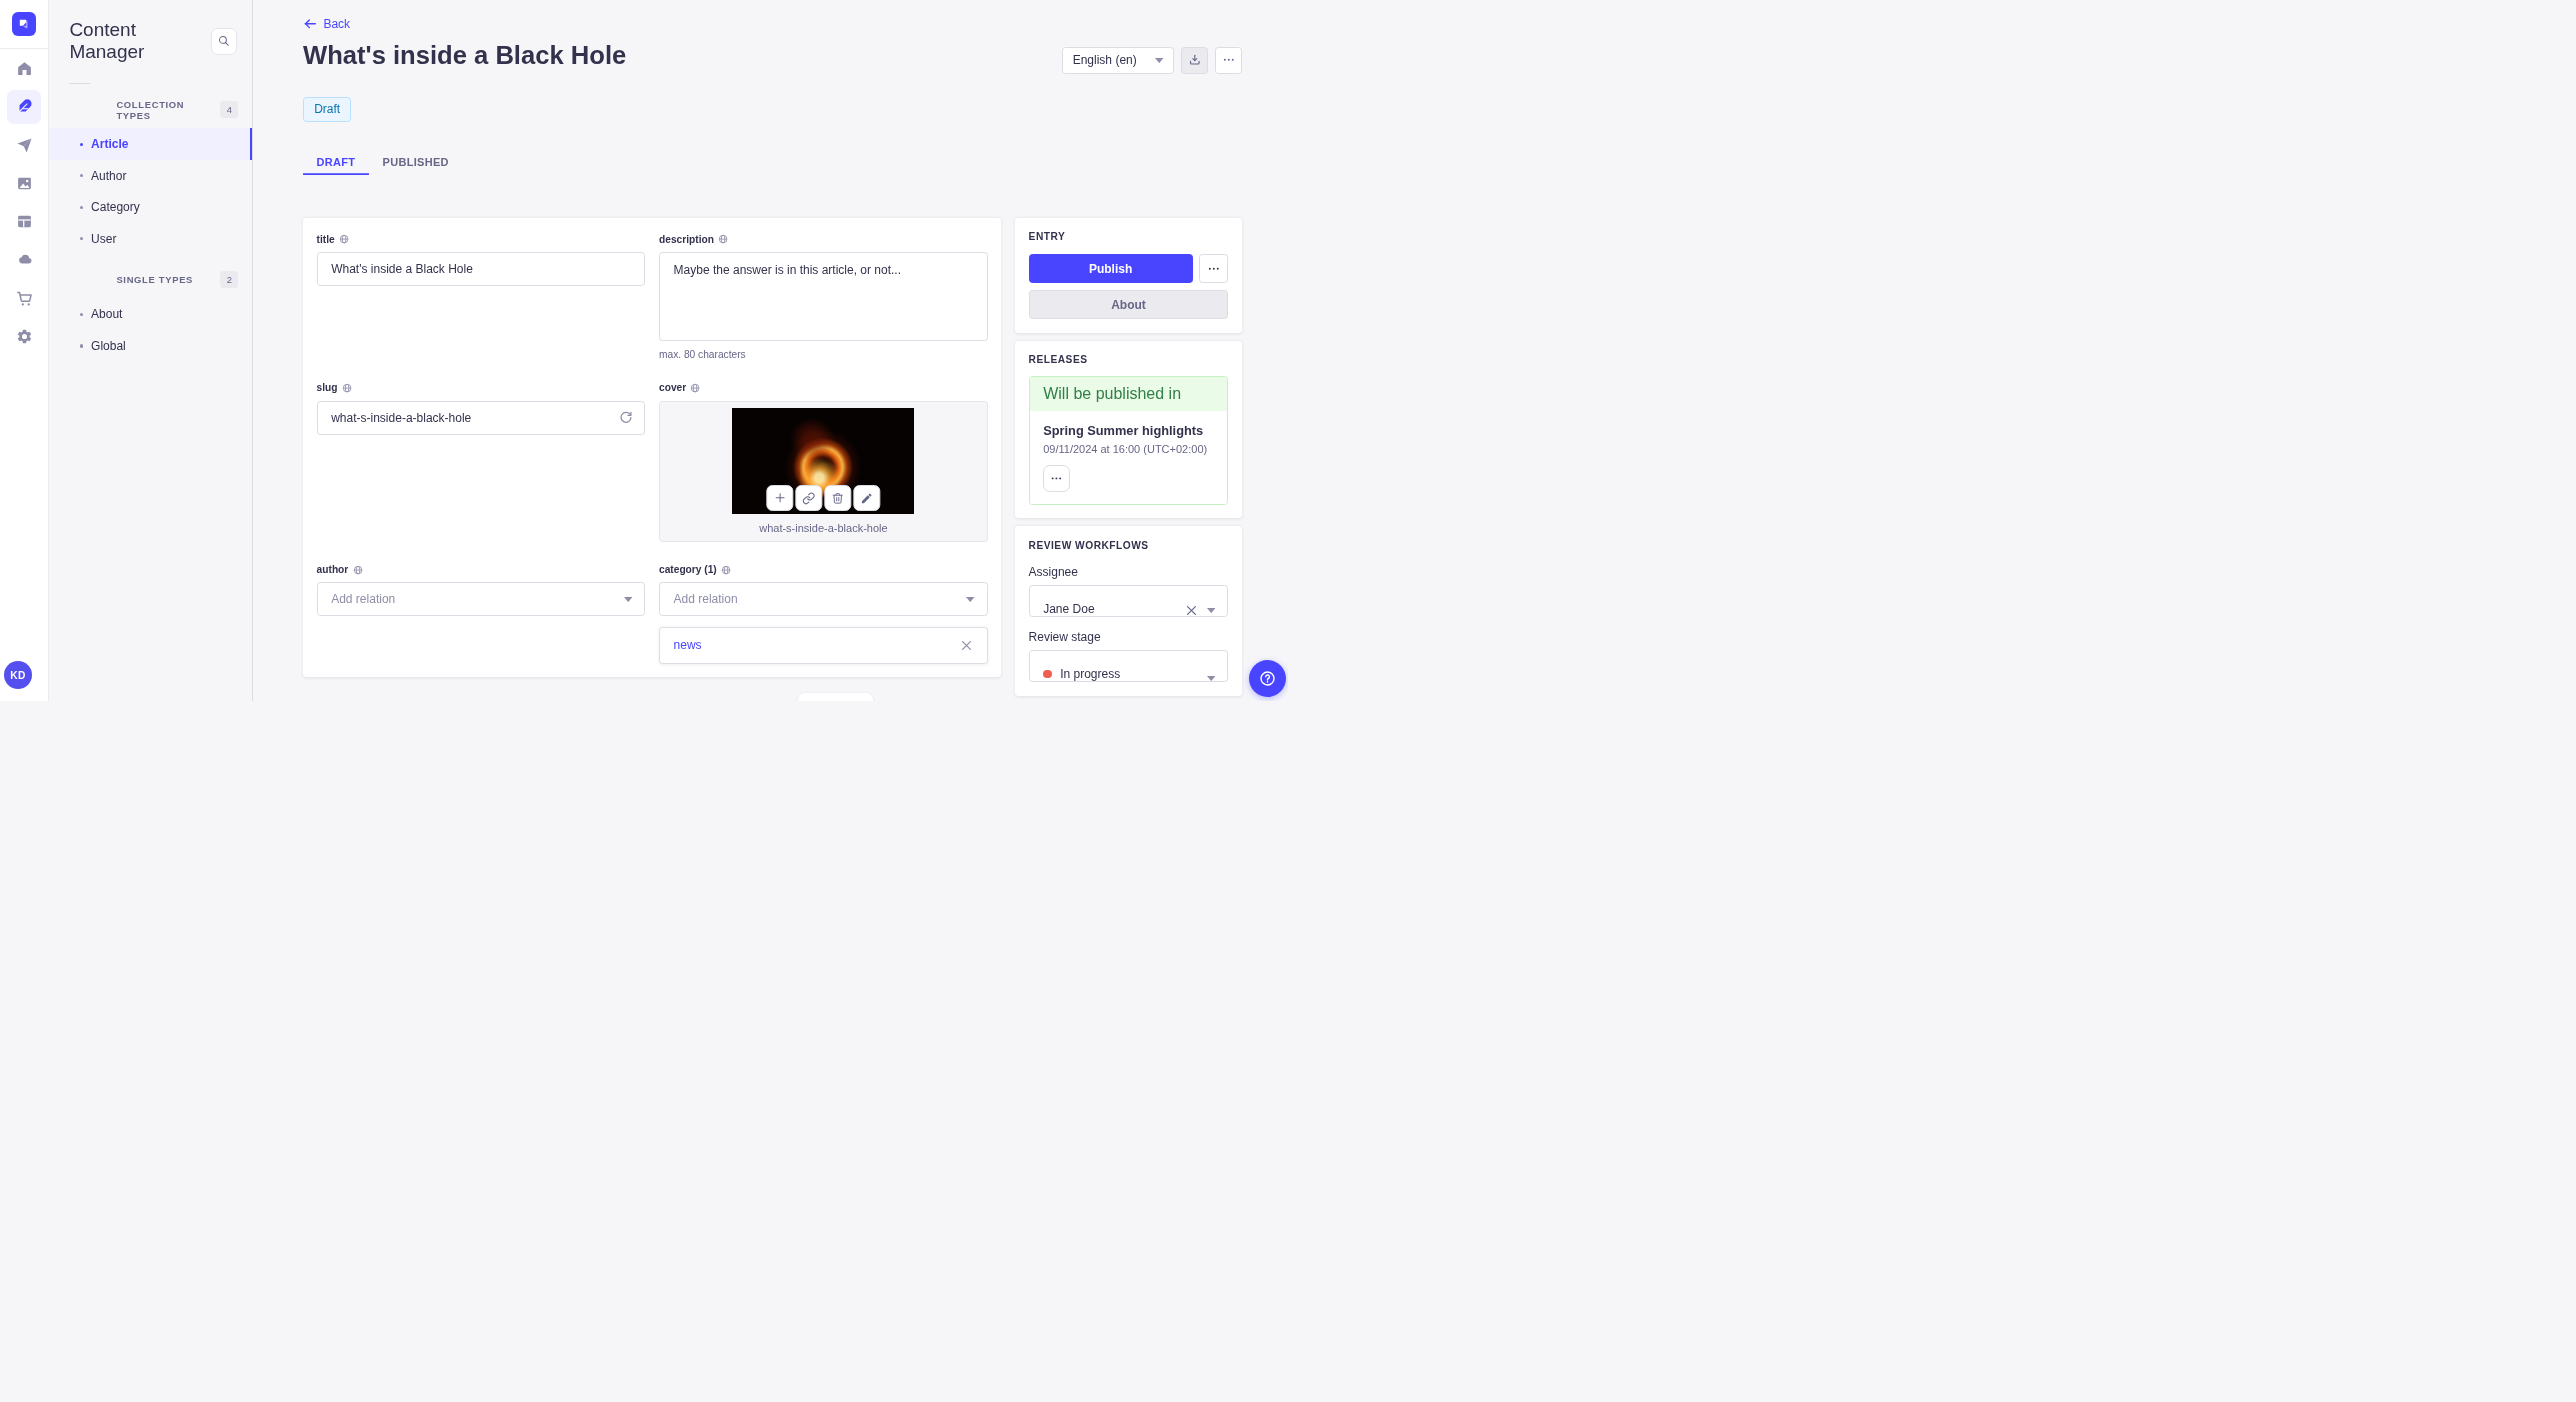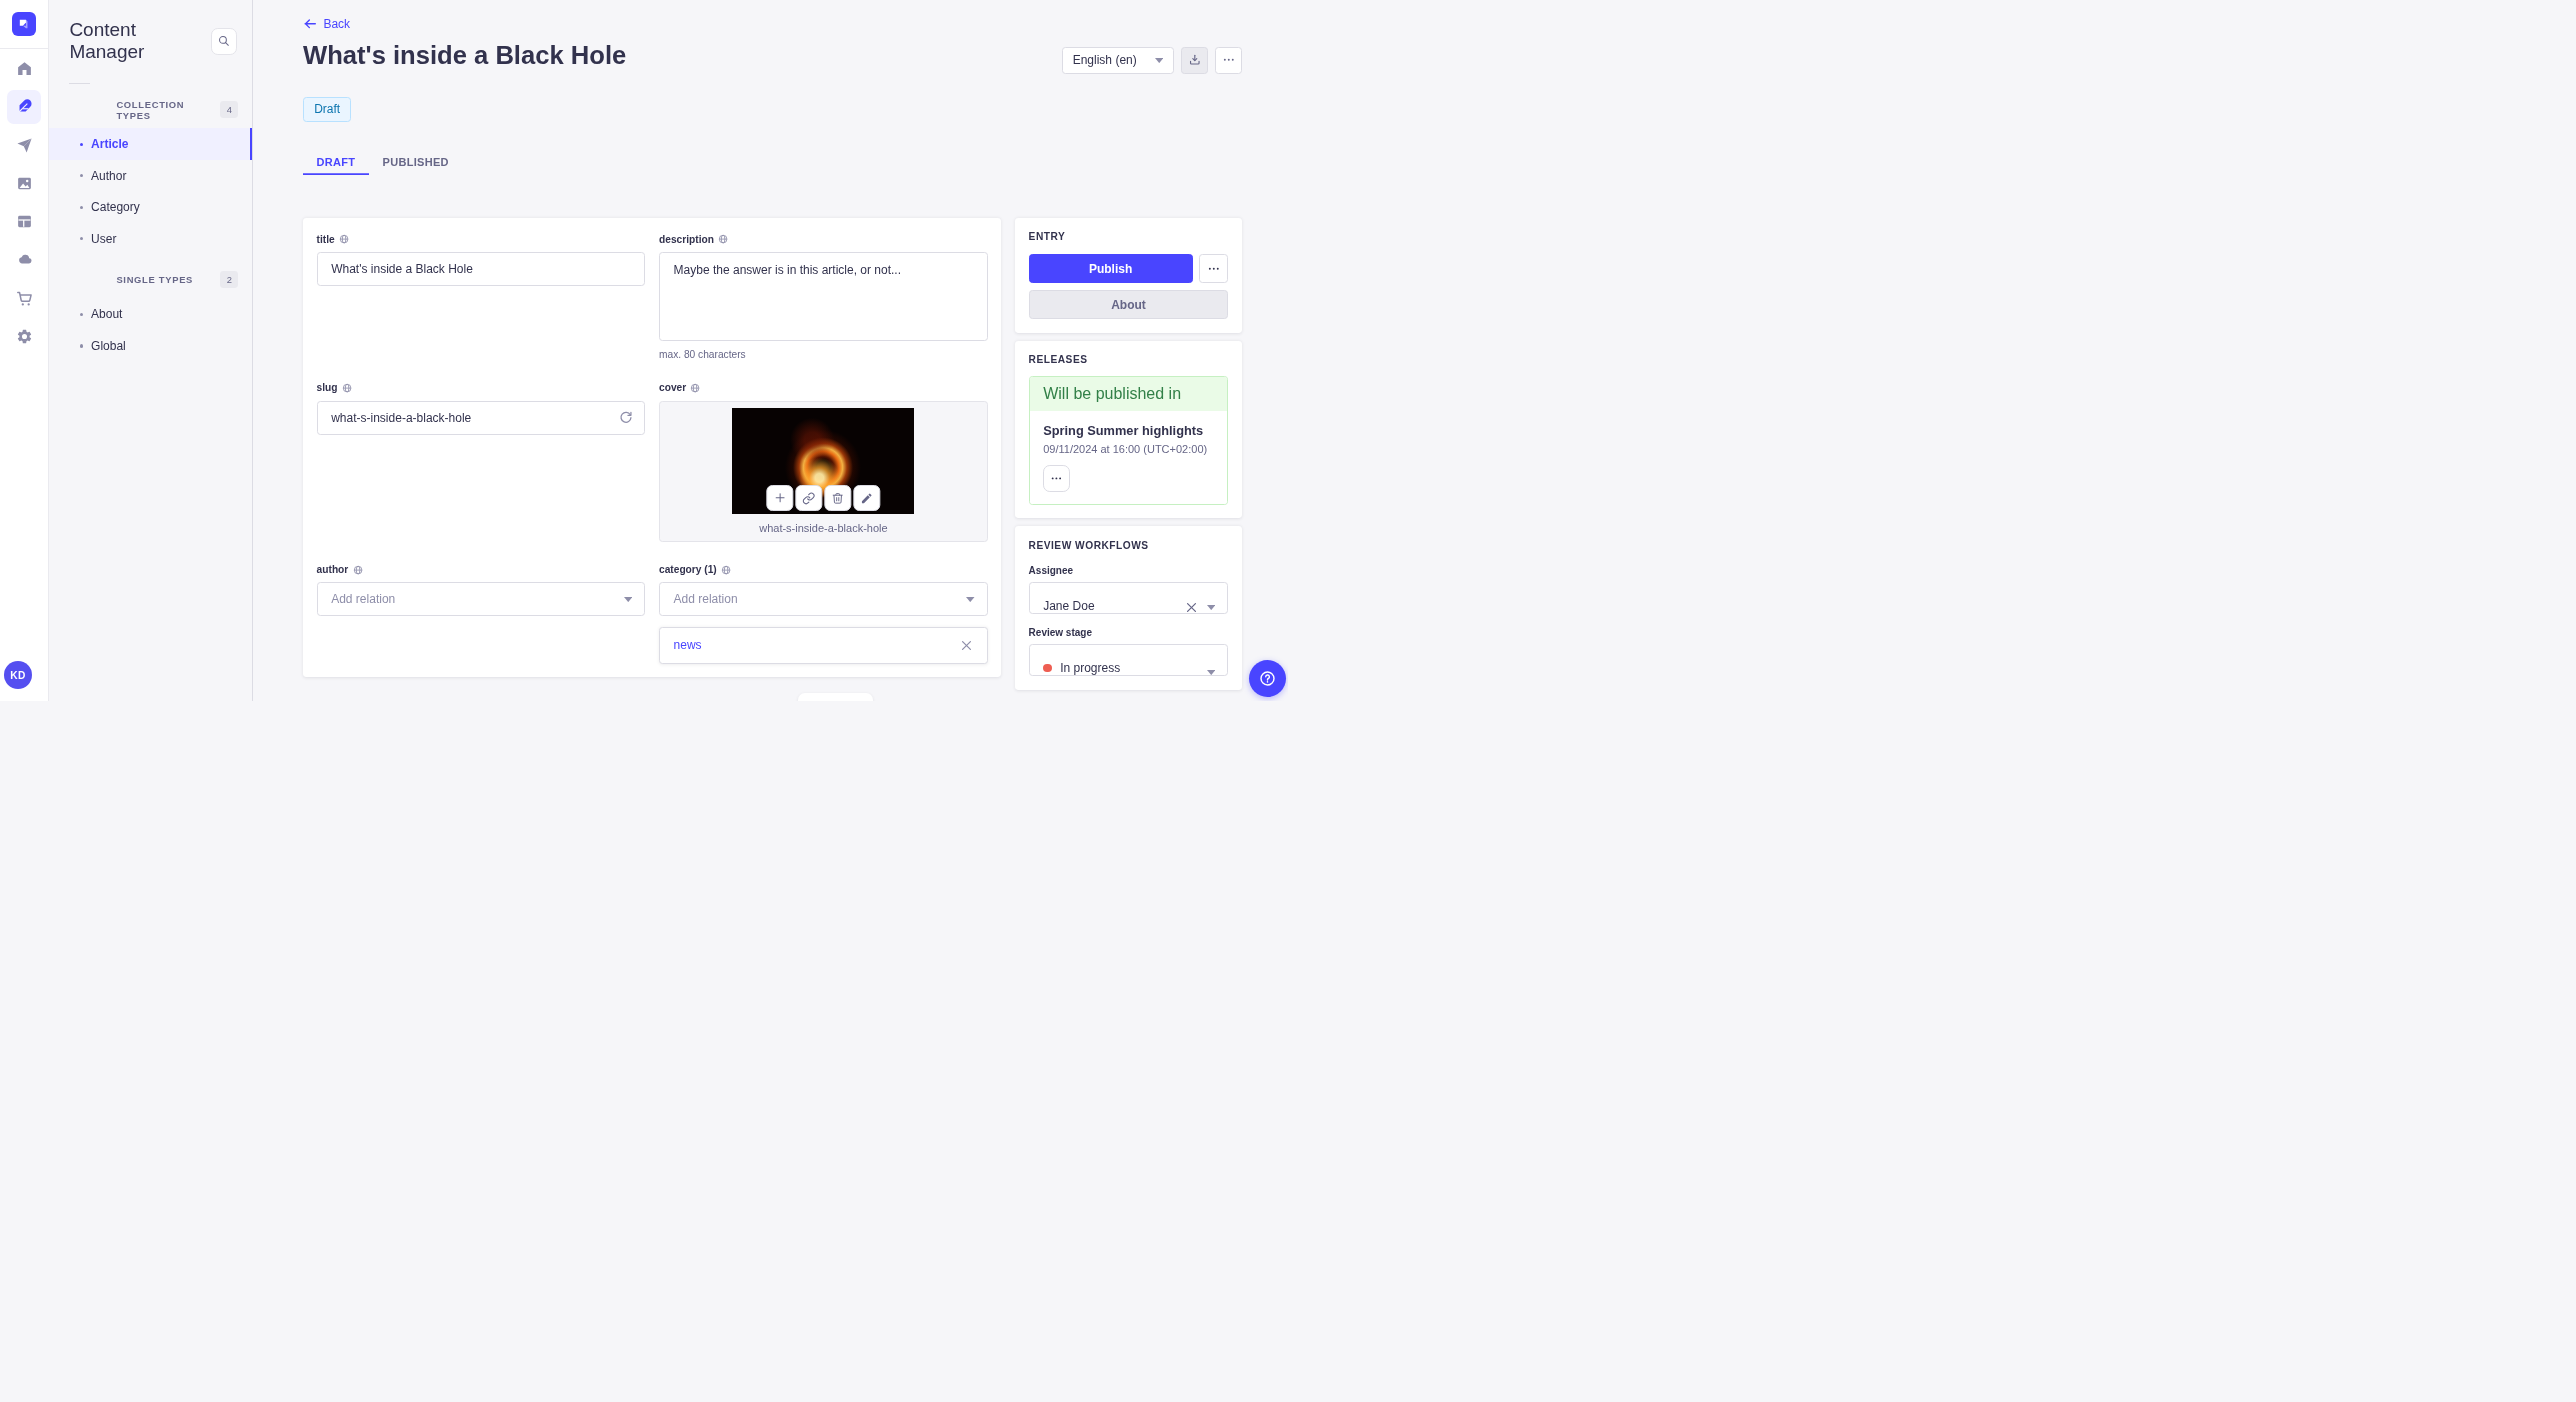--- a/index.html
+++ b/index.html
@@ -88,21 +88,21 @@
   .more-sq { width:29px; height:29px; background:#fff; border:0.9px solid #dcdce4; border-radius:3.4px; color:#32324d; display:flex; align-items:center; justify-content:center; cursor:pointer; }
   .save-btn { margin-top:6.8px; width:100%; height:29px; background:#eaeaef; border:0.9px solid #dcdce4; border-radius:3.4px; color:#666687; font-size:12px; font-weight:bold; cursor:pointer; font-family:inherit; }
 
   .release-box { margin-top:10.2px; border:0.9px solid #c6f0c2; border-radius:3.4px; overflow:hidden; }
   .release-head { height:34px; background:#eafbe7; color:#328048; font-size:16px; display:flex; align-items:center; padding:0 13.6px; }
   .release-body { background:#fff; padding:12px 13.6px 12px; }
   .release-name { font-size:12.8px; font-weight:bold; color:#32324d; }
   .release-date { margin-top:5.1px; font-size:11px; color:#666687; }
   .release-more { margin-top:10.2px; width:27px; height:27px; background:#fff; border:0.9px solid #dcdce4; border-radius:6.8px; color:#32324d; display:flex; align-items:center; justify-content:center; cursor:pointer; }
 
-  .rw-label { margin-top:13.6px; font-size:10px; font-weight:bold; color:#32324d; }
+  .rw-label { margin-top:13.6px; font-size:12px; font-weight:normal; color:#32324d; }
   .rw-select { margin-top:6px; height:32px;align-items:flex-end; }
   .rw-right { display:flex; align-items:center; gap:10.2px; }
   .stage-dot { width:8.5px; height:8.5px; border-radius:50%; background:#ee5e52; margin-right:8.5px; }
   .rw-value { color:#32324d; display:flex; align-items:center; }
 
   .fab { position:absolute; right:1.7px; bottom:4.3px; width:37px; height:37px; border-radius:50%; background:#4945ff; border:none; box-shadow:0 1.7px 6.8px rgba(73,69,255,.35); display:flex; align-items:center; justify-content:center; cursor:pointer; }
   .bottom-peek { position:absolute; left:545px; bottom:0; width:75px; height:7.7px; background:#fff; border-radius:6.8px 6.8px 0 0; box-shadow:0 0.9px 3.4px rgba(33,33,52,.1); }
 
   svg { display:block; }
 </style>

